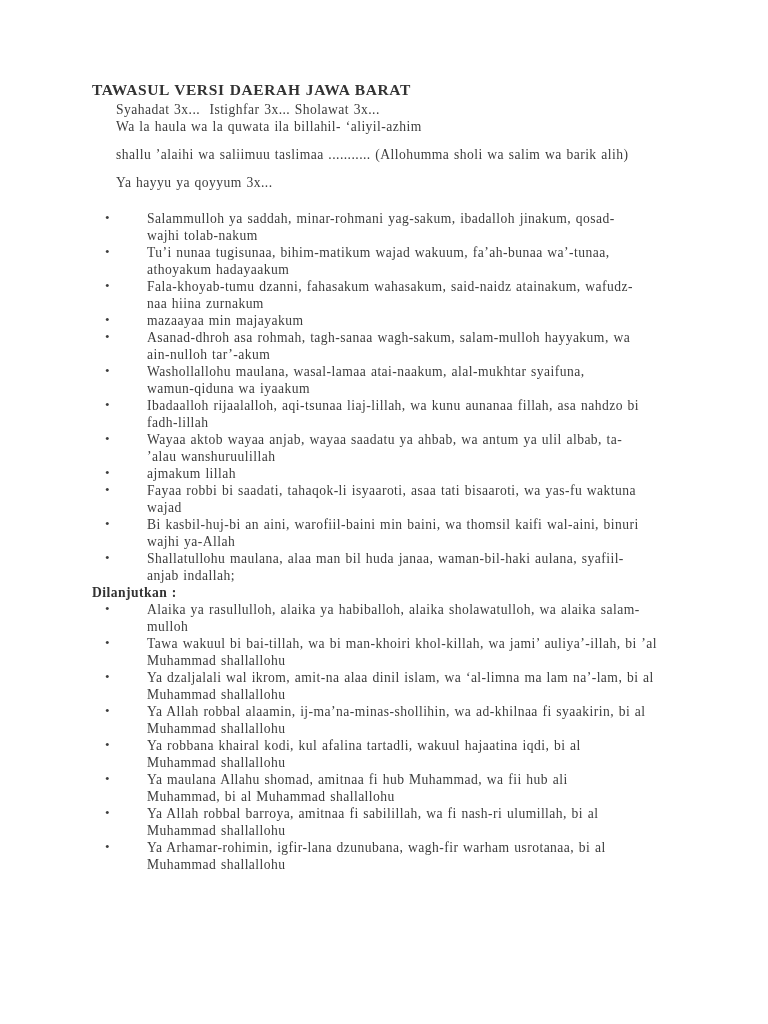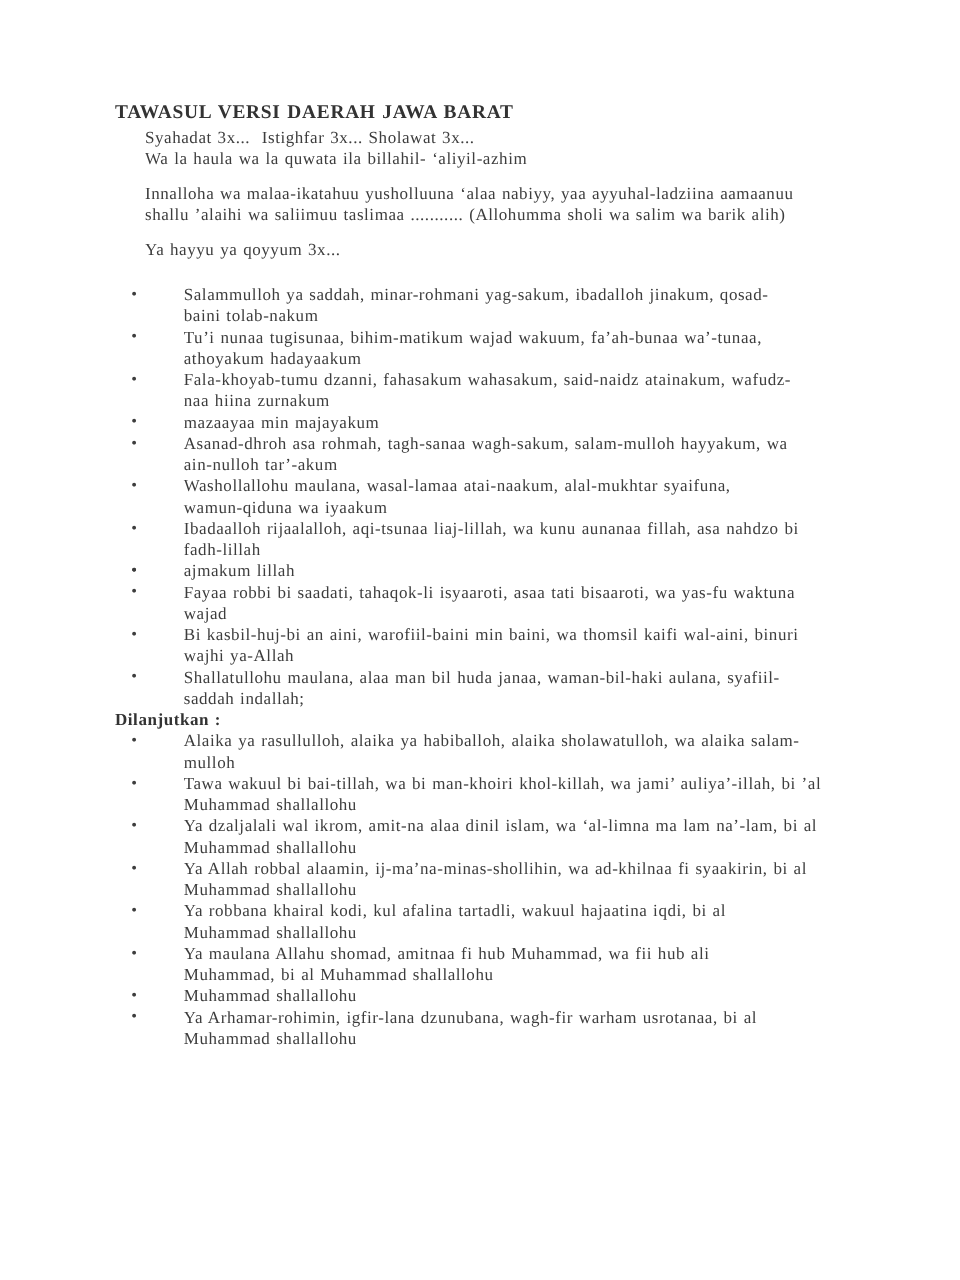--- a/index.html
+++ b/index.html
@@ -70,34 +70,33 @@
 <div class="page">
 
   <h1 class="doc-title">TAWASUL VERSI DAERAH JAWA BARAT</h1>
 
   <div class="para">
       <div class="line">Syahadat 3x...  Istighfar 3x... Sholawat 3x...</div>
       <div class="line">Wa la haula wa la quwata ila billahil- ‘aliyil-azhim</div>
     </div>
 
   <div class="para">
-      <div class="line">Innalloha wa malaa-ikatahuu yusholluuna ‘alaa nabiyy, yaa ayyuhal-ladziina aamaanuu</div>
       <div class="line">shallu ’alaihi wa saliimuu taslimaa ........... (Allohumma sholi wa salim wa barik alih)</div>
     </div>
 
   <div class="para">
       <div class="line">Ya hayyu ya qoyyum 3x...</div>
     </div>
 
   <ul class="prayer-list first">
       <li>
         <span class="bullet">•</span>
         <div>
           <div class="line">Salammulloh ya saddah, minar-rohmani yag-sakum, ibadalloh jinakum, qosad-</div>
-          <div class="line">baini tolab-nakum</div>
+          <div class="line">wajhi tolab-nakum</div>
         </div>
       </li>
       <li>
         <span class="bullet">•</span>
         <div>
           <div class="line">Tu’i nunaa tugisunaa, bihim-matikum wajad wakuum, fa’ah-bunaa wa’-tunaa,</div>
           <div class="line">athoyakum hadayaakum</div>
         </div>
       </li>
       <li>
@@ -130,20 +129,22 @@
       <li>
         <span class="bullet">•</span>
         <div>
           <div class="line">Ibadaalloh rijaalalloh, aqi-tsunaa liaj-lillah, wa kunu aunanaa fillah, asa nahdzo bi</div>
           <div class="line">fadh-lillah</div>
         </div>
       </li>
       <li>
         <span class="bullet">•</span>
         <div>
+          <div class="line">Wayaa aktob wayaa anjab, wayaa saadatu ya ahbab, wa antum ya ulil albab, ta-</div>
+          <div class="line">’alau wanshuruulillah</div>
         </div>
       </li>
       <li>
         <span class="bullet">•</span>
         <div>
           <div class="line">ajmakum lillah</div>
         </div>
       </li>
       <li>
         <span class="bullet">•</span>
@@ -156,21 +157,21 @@
         <span class="bullet">•</span>
         <div>
           <div class="line">Bi kasbil-huj-bi an aini, warofiil-baini min baini, wa thomsil kaifi wal-aini, binuri</div>
           <div class="line">wajhi ya-Allah</div>
         </div>
       </li>
       <li>
         <span class="bullet">•</span>
         <div>
           <div class="line">Shallatullohu maulana, alaa man bil huda janaa, waman-bil-haki aulana, syafiil-</div>
-          <div class="line">saddah indallah;</div>
+          <div class="line">anjab indallah;</div>
         </div>
       </li>
     </ul>
 
   <div class="continuation">Dilanjutkan :</div>
 
   <ul class="prayer-list">
       <li>
         <span class="bullet">•</span>
         <div>
@@ -209,20 +210,21 @@
       <li>
         <span class="bullet">•</span>
         <div>
           <div class="line">Ya maulana Allahu shomad, amitnaa fi hub Muhammad, wa fii hub ali</div>
           <div class="line">Muhammad, bi al Muhammad shallallohu</div>
         </div>
       </li>
       <li>
         <span class="bullet">•</span>
         <div>
+          <div class="line">Ya Allah robbal barroya, amitnaa fi sabilillah, wa fi nash-ri ulumillah, bi al</div>
           <div class="line">Muhammad shallallohu</div>
         </div>
       </li>
       <li>
         <span class="bullet">•</span>
         <div>
           <div class="line">Ya Arhamar-rohimin, igfir-lana dzunubana, wagh-fir warham usrotanaa, bi al</div>
           <div class="line">Muhammad shallallohu</div>
         </div>
       </li>

